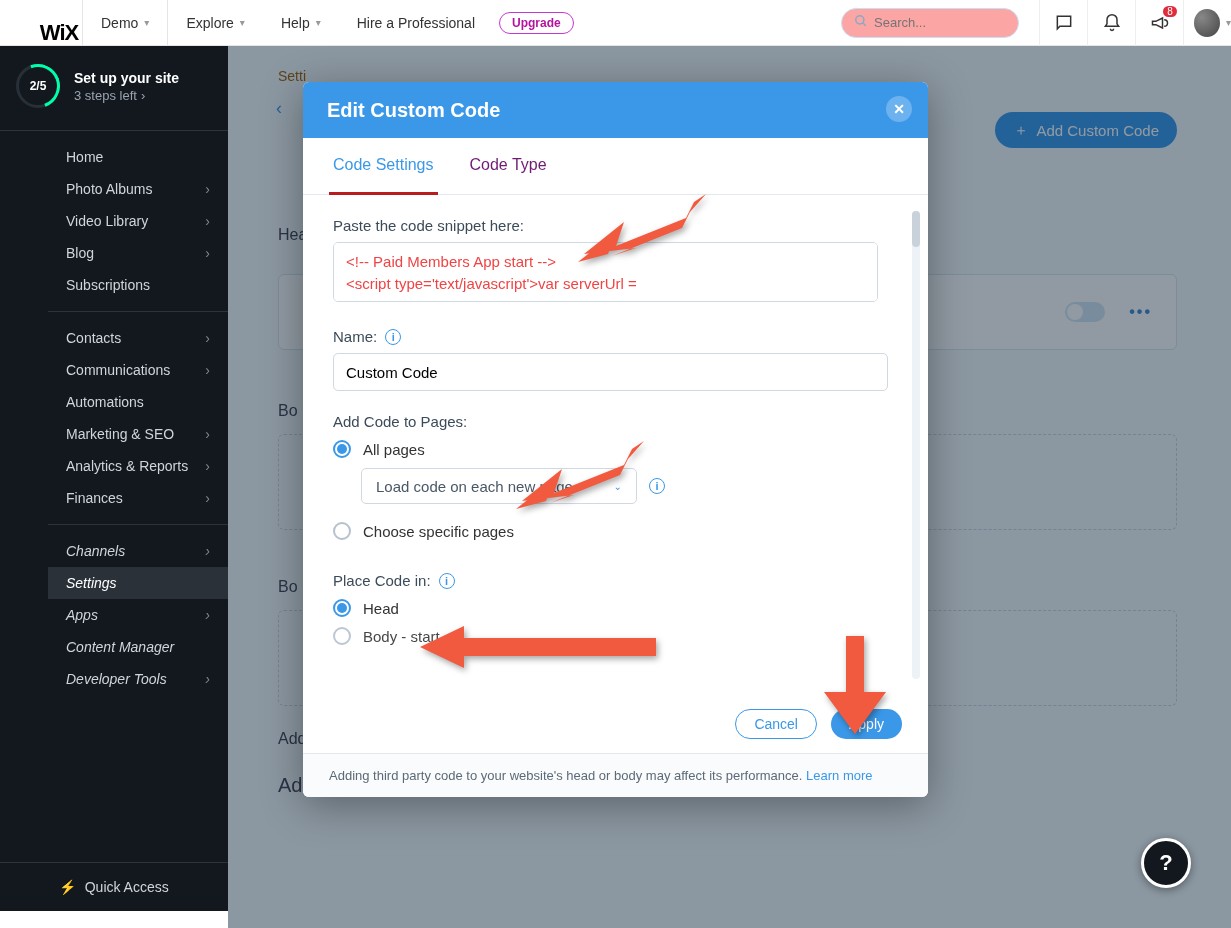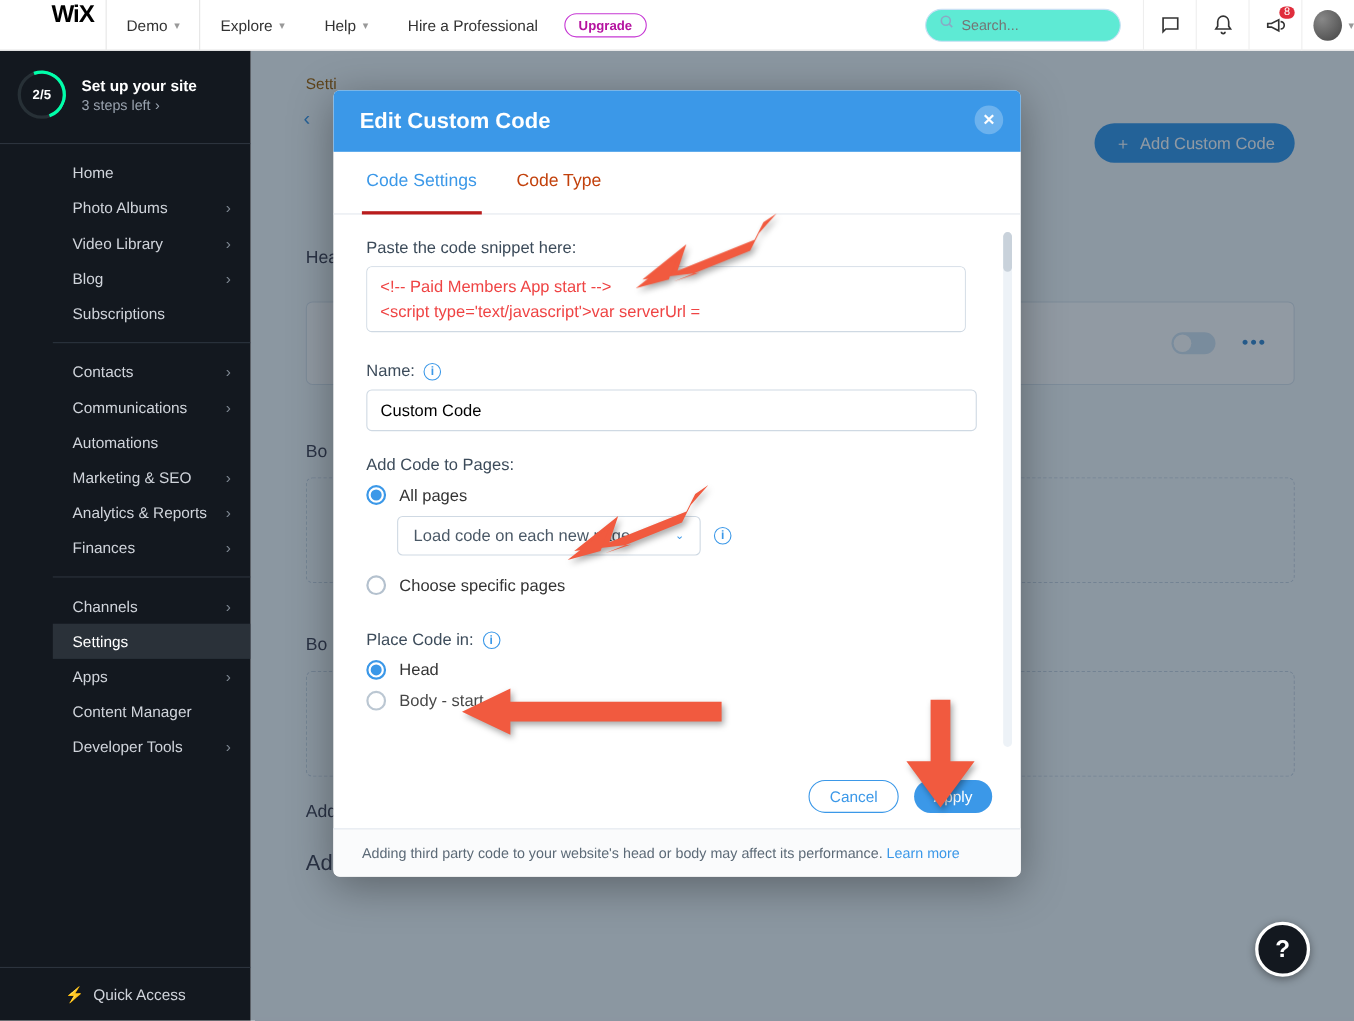--- a/index.html
+++ b/index.html
@@ -1,33 +1,33 @@
 <!DOCTYPE html>
 <html><head>
 <meta charset="utf-8">
 <style>
   * { box-sizing: border-box; margin: 0; padding: 0; font-family: -apple-system, BlinkMacSystemFont, "Helvetica Neue", Arial, sans-serif; }
   body { width: 1231px; height: 928px; overflow: hidden; background: #fff; position: relative; }
 
   
   .topbar { height: 46px; border-bottom: 1px solid #e5e5e5; display: flex; align-items: center; background: #fff; position: relative; z-index: 5; }
-  .logo-box { width: 97px; height: 46px; display: flex; align-items: flex-start; justify-content: center; border-right: 1px solid #e5e5e5; padding-left: 36px; }
+  .logo-box { width: 83px; height: 46px; display: flex; align-items: flex-end; justify-content: center; border-right: 1px solid #e5e5e5; padding-left: 36px; }
   .wix-logo { font-weight: 900; font-size: 22px; letter-spacing: -1px; }
   .top-seg { height: 46px; display: flex; align-items: center; padding: 0 18px; font-size: 14px; color: #333; gap: 6px; cursor: pointer; justify-content: center; }
   .chev { font-size: 10px; color: #999; }
   .upgrade { border: 1px solid #c638d4; color: #b5129f; border-radius: 12px; padding: 3px 12px; font-size: 12px; font-weight: 600; margin-left: 6px; }
   .top-right { margin-left: auto; display: flex; align-items: center; height: 46px; }
-  .search { display:flex; align-items:center; width: 178px; height: 30px; border:1px solid #c8e0f4; background:#5eead4; border-radius:15px; padding:0 12px; color:#8aa9c4; gap:6px; margin-right: 20px; }
+  .search { display:flex; align-items:center; width: 178px; height: 30px; border:1px solid #c8e0f4; background:#fca5a5; border-radius:15px; padding:0 12px; color:#8aa9c4; gap:6px; margin-right: 20px; }
   .search input { border:none; background:transparent; outline:none; font-size:13px; color:#555; width:100%; }
   .top-icon { width: 48px; height:46px; display:flex; align-items:center; justify-content:center; border-left:1px solid #eee; color:#333; position:relative; }
   .badge { position:absolute; top:6px; right:6px; background:#e02d3c; color:#fff; font-size:10px; border-radius:8px; padding:0 4px; min-width:14px; text-align:center; }
   .avatar { width:28px; height:28px; border-radius:50%; background: radial-gradient(circle at 30% 30%, #888, #444); margin: 0 6px 0 10px; }
 
   
-  .sidebar { position:absolute; top:46px; left:0; bottom:0; width:228px; background:#13181f; color:#c4c9d1; font-size:14px; display:flex; flex-direction:column; }
+  .sidebar { position:absolute; top:46px; left:0; bottom:17px; width:228px; background:#13181f; color:#c4c9d1; font-size:14px; display:flex; flex-direction:column; }
   .setup { display:flex; align-items:center; gap:14px; padding:18px 16px 22px; border-bottom:1px solid #2c333d; }
   .ring { width:44px; height:44px; border-radius:50%; border:3px solid #273036; position:relative; display:flex; align-items:center; justify-content:center; color:#fff; font-size:12px; font-weight:600; }
   .ring::after { content:""; position:absolute; inset:-3px; border-radius:50%; border:3px solid transparent; border-top-color:#0fa; border-right-color:#0fa; transform:rotate(25deg); }
   .setup-title { color:#fff; font-weight:600; font-size:14px; }
   .setup-sub { color:#9aa3af; font-size:13px; display:flex; align-items:center; gap:4px; margin-top:2px; }
   .nav-group { padding: 10px 0; border-bottom:1px solid #2c333d;margin-left:48px; }
   .nav-item { display:flex; align-items:center; justify-content:space-between; padding: 8px 18px; cursor:pointer; color:#d0d4db; }
   .nav-item.active { background:#2a3139; color:#fff; }
   .quick { margin-top:auto; padding:16px; display:flex; gap:8px; align-items:center; justify-content:center; color:#d0d4db; border-top:1px solid #2c333d; }
 
@@ -42,21 +42,21 @@
   .toggle { width:40px; height:20px; border-radius:10px; background:#d4e5f4; position:relative; }
   .toggle::after { content:""; position:absolute; left:2px; top:2px; width:16px; height:16px; background:#fff; border-radius:50%; }
   .dots { color:#3b8ad0; letter-spacing:2px; font-weight:bold; }
   .dashed { position:absolute; left:50px; right:54px; height:96px; border:1px dashed #c8d5e2; border-radius:6px; }
 
   
   .modal { position:absolute; top:82px; left:303px; width:625px; background:#fff; border-radius:6px; box-shadow:0 8px 40px rgba(0,0,0,0.35); z-index:10; overflow:hidden; display:flex; flex-direction:column; }
   .mhead { background:#3b98e8; color:#fff; height:56px; display:flex; align-items:center; padding:0 24px; font-size:20px; font-weight:700; position:relative; }
   .mclose { position:absolute; right:16px; top:14px; width:26px; height:26px; border-radius:50%; background:rgba(255,255,255,0.25); display:flex; align-items:center; justify-content:center; font-size:14px; cursor:pointer; }
   .mtabs { display:flex; gap:28px; padding:0 26px; border-bottom:1px solid #e3e8ee; }
-  .mtab { padding:18px 4px; font-size:16px; color:#c2410c; cursor:pointer; }
+  .mtab { padding:18px 4px; font-size:16px; color:#701a75; cursor:pointer; }
   .mtab.active { color:#3b98e8; border-bottom:3px solid #b91c1c; margin-bottom:-1px; }
   .mbody { position:relative; padding: 22px 26px 8px 30px; height: 500px; overflow:hidden; }
   .scrollbar { position:absolute; right:8px; top:16px; bottom:16px; width:8px; background:#edf2f7; border-radius:4px; }
   .scroll-thumb { position:absolute; top:0; width:8px; height:36px; background:#c9d2db; border-radius:4px; }
   .lbl { font-size:15px; color:#3c4b5a; margin-bottom:8px; display:flex; align-items:center; gap:8px; }
   .info { width:16px; height:16px; border:1.5px solid #3b98e8; color:#3b98e8; border-radius:50%; display:inline-flex; align-items:center; justify-content:center; font-size:11px; font-weight:bold; font-style: normal; }
   .ta { width: 545px; height:60px; border:1px solid #cfd9e3; border-radius:5px; padding:8px 12px; font-size:15px; color:#ef4444; font-family:inherit; resize:none; line-height:1.45; }
   .inp { width:555px; height:38px; border:1px solid #cfd9e3; border-radius:5px; padding:0 12px; font-size:15px; }
   .radio-row { display:flex; align-items:center; gap:12px; margin:10px 0; font-size:15px; color:#333; }
   .radio { width:18px; height:18px; border:2px solid #3b98e8; border-radius:50%; display:inline-flex; align-items:center; justify-content:center; }
@@ -188,21 +188,21 @@
       </div>
     <div class="nav-item">
         <span>Analytics &amp; Reports</span>
         <span class="chev-right"></span>
       </div>
     <div class="nav-item">
         <span>Finances</span>
         <span class="chev-right"></span>
       </div>
   </div>
-  <div class="nav-group" style="border-bottom:none;">
+  <div class="nav-group" style="border-bottom:none;font-style:italic;">
     <div class="nav-item">
         <span>Channels</span>
         <span class="chev-right"></span>
       </div>
     <div class="nav-item active">
         <span>Settings</span>
       </div>
     <div class="nav-item">
         <span>Apps</span>
         <span class="chev-right"></span>

